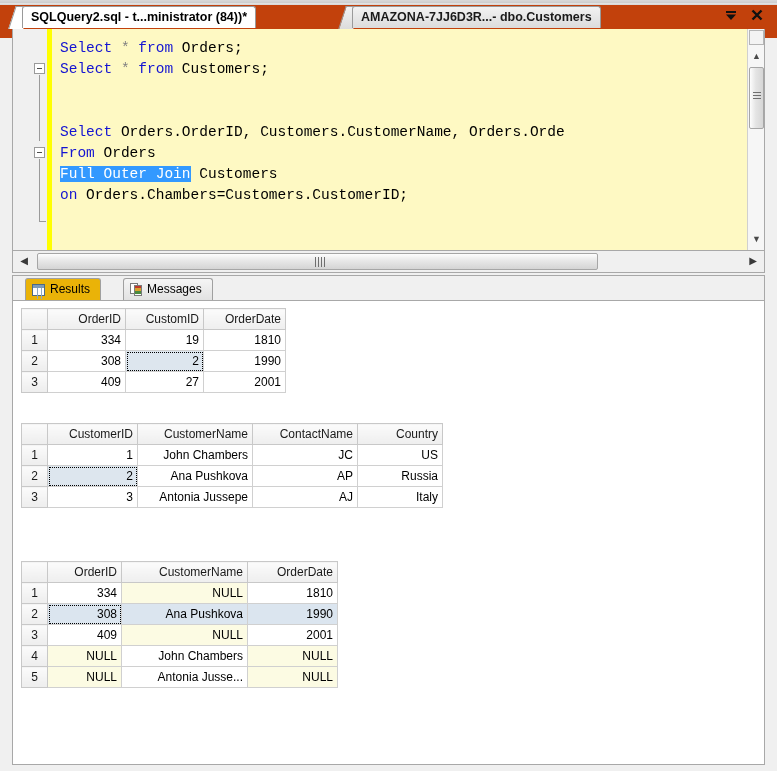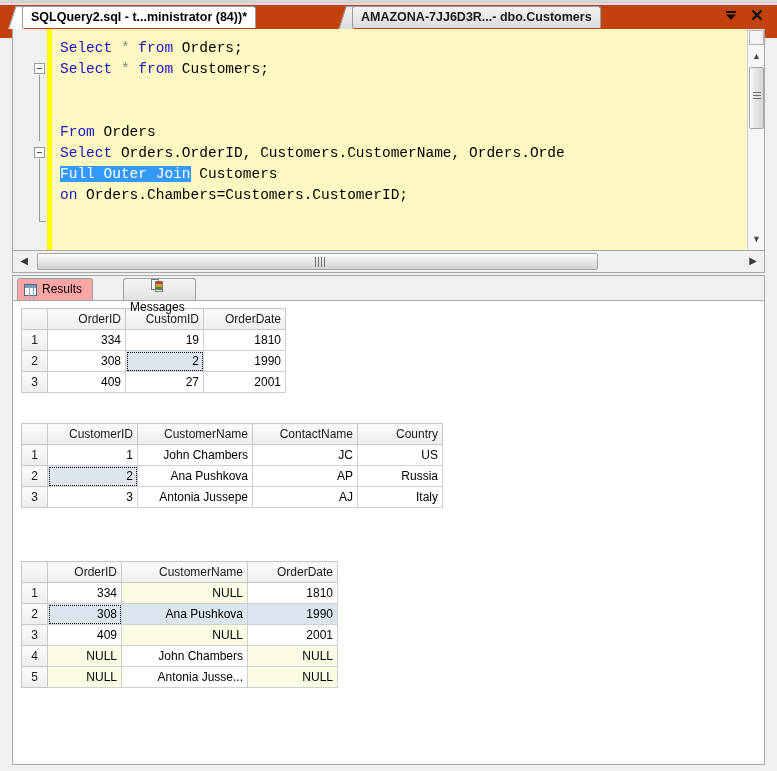--- a/index.html
+++ b/index.html
@@ -200,22 +200,22 @@
   }
   .rtab {
     position:absolute; top:2px; height:22px; box-sizing:border-box;
     padding:0 10px 0 6px;
     border:1px solid #a0a0a0; border-bottom:none;
     border-radius:3px 3px 0 0;
     font-size:12px; line-height:21px;
     display:flex; align-items:center; gap:5px;
     white-space:nowrap;
   }
-  .rtab.active { left:4px; background:#fca5a5; z-index:2; }
-  .rtab.inactive { left:110px; background:linear-gradient(#f5f5f5,#e2e2e2); z-index:1;flex-direction:column; }
+  .rtab.active { left:12px; background:#eab308; z-index:2; }
+  .rtab.inactive { left:110px; background:linear-gradient(#f5f5f5,#e2e2e2); z-index:1; }
 
   .ico-grid { width:13px; height:12px; border:1px solid #4b6a88; background:#ffffff;
     position:relative; box-sizing:border-box; flex:none; }
   .ico-grid:before{ content:""; position:absolute; left:0; top:0; right:0; height:3px;
     background:#7d9bb8; }
   .ico-grid:after{ content:""; position:absolute; left:4px; top:3px; bottom:0; width:1px;
     background:#8fa9c2; box-shadow:4px 0 0 #8fa9c2, 0 4px 0 #8fa9c2, 4px 4px 0 #8fa9c2; }
   .ico-msg { width:12px; height:13px; position:relative; flex:none; }
   .ico-msg:before{ content:""; position:absolute; left:0; top:0; width:8px; height:11px;
     background:#ffffff; border:1px solid #7a7a7a; box-sizing:border-box; }
@@ -291,22 +291,22 @@
       <div class="foldline" style="top:130px; height:62px;"></div>
       <div class="foldend" style="top:192px;"></div>
     </div>
     <div class="changebar"></div>
 
     <div class="codearea">
       <div class="cline"><span class="kw">Select</span><span class="plain"> </span><span class="op">*</span><span class="plain"> </span><span class="kw">from</span><span class="plain"> Orders;</span></div>
       <div class="cline"><span class="kw">Select</span><span class="plain"> </span><span class="op">*</span><span class="plain"> </span><span class="kw">from</span><span class="plain"> Customers;</span></div>
       <div class="cline"></div>
       <div class="cline"></div>
+      <div class="cline"><span class="kw">Select</span><span class="plain"> Orders.OrderID, Customers.CustomerName, Orders.Orde</span></div>
       <div class="cline"><span class="kw">From</span><span class="plain"> Orders</span></div>
-      <div class="cline"><span class="kw">Select</span><span class="plain"> Orders.OrderID, Customers.CustomerName, Orders.Orde</span></div>
       <div class="cline"><span class="sel"><span class="kw">Full Outer Join</span></span><span class="plain"> Customers</span></div>
       <div class="cline"><span class="kw">on</span><span class="plain"> Orders.Chambers=Customers.CustomerID;</span></div>
     </div>
 
     <div class="vscroll">
       <div class="vs-corner"></div>
       <div class="vs-btn vs-up">▲</div>
       <div class="vs-thumb">
         <div class="vs-grip"></div>
       </div>

